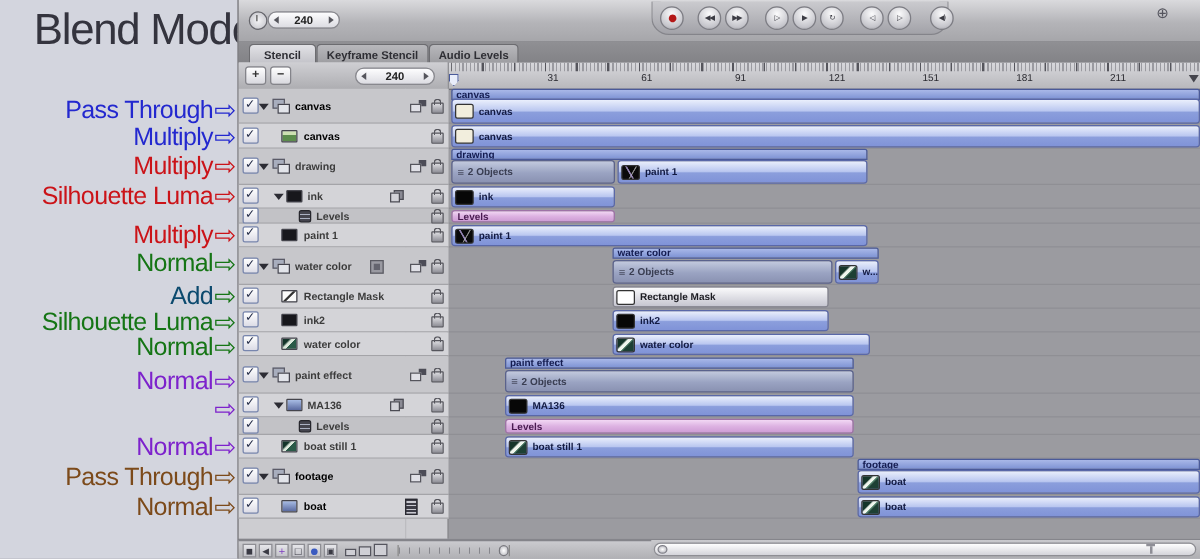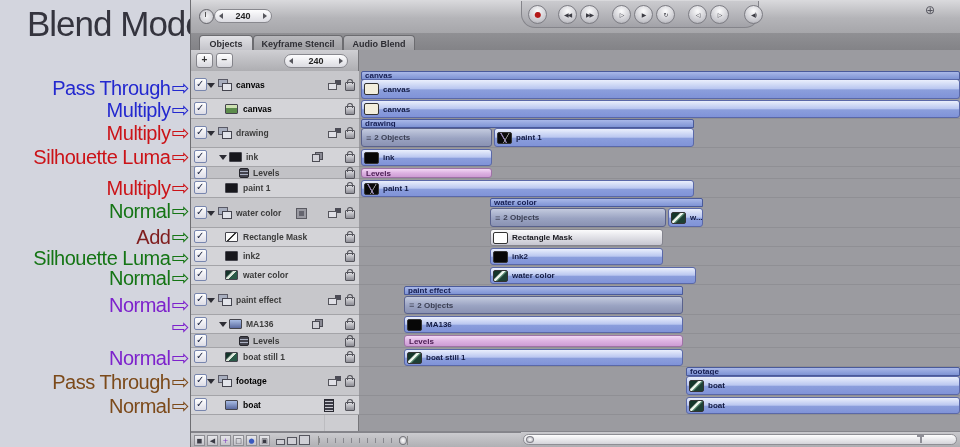--- a/index.html
+++ b/index.html
@@ -124,21 +124,21 @@
     </div>
   <div class="anno-label" style="top:177px">
       <span class="txt" style="color: rgb(203, 19, 24);">Multiply</span>
       <span class="arr" style="color: rgb(203, 19, 24);">⇨</span>
     </div>
   <div class="anno-label" style="top:200px">
       <span class="txt" style="color: rgb(21, 117, 21);">Normal</span>
       <span class="arr" style="color: rgb(21, 117, 21);">⇨</span>
     </div>
   <div class="anno-label" style="top:226px">
-      <span class="txt" style="color: #7f1d1d;">Add</span>
+      <span class="txt" style="color: #0c4a6e;">Add</span>
       <span class="arr" style="color: rgb(21, 117, 21);">⇨</span>
     </div>
   <div class="anno-label" style="top:247px">
       <span class="txt" style="color: rgb(21, 117, 21);">Silhouette Luma</span>
       <span class="arr" style="color: rgb(21, 117, 21);">⇨</span>
     </div>
   <div class="anno-label" style="top:267px">
       <span class="txt" style="color: rgb(21, 117, 21);">Normal</span>
       <span class="arr" style="color: rgb(21, 117, 21);">⇨</span>
     </div>
@@ -180,23 +180,23 @@
       <div class="tbtn">▶</div>
       <div class="tbtn">↻</div>
       <div class="tbtn g3">◁</div>
       <div class="tbtn">▷</div>
       <div class="tbtn g4">◀)</div>
     </div>
     <div class="globe-ico">⊕</div>
   </div>
 
   <div class="tabstrip">
-    <div class="tab active" style="left:8px;width:52px">Objects</div>
+    <div class="tab active" style="left:8px;width:52px">Stencil</div>
     <div class="tab" style="left:62px;width:88px">Keyframe Stencil</div>
-    <div class="tab" style="left:152px;width:70px">Audio Blend</div>
+    <div class="tab" style="left:152px;width:70px">Audio Levels</div>
   </div>
 
   <div class="lpanel">
     <div class="phead">
       <div class="pbtn" style="left:5px">+</div>
       <div class="pbtn" style="left:25px">−</div>
       <div class="stepper">
         <span class="tri-l"></span>
         <span class="val">240</span>
         <span class="tri-r"></span>
@@ -312,20 +312,33 @@
     <div class="lrow lay" style="top:346px;height:19px">
       <span class="cb"></span>
       <span class="ico iico f-blue" style="left:34px"></span>
       <span class="lname bold" style="left:52px">boat</span>
       <span class="film"></span>
         <span class="lock"></span>
     </div>
   </div>
 
   <div class="tracks">
+    <div class="ruler">
+      <div class="ticks"></div>
+      <span class="rlab" style="left:4px">1</span>
+      <span class="rlab" style="left:79px">31</span>
+      <span class="rlab" style="left:154px">61</span>
+      <span class="rlab" style="left:229px">91</span>
+      <span class="rlab" style="left:304px">121</span>
+      <span class="rlab" style="left:379px">151</span>
+      <span class="rlab" style="left:454px">181</span>
+      <span class="rlab" style="left:529px">211</span>
+      <span class="inpoint"></span>
+      <span class="outmark"></span>
+    </div>
 
     <div class="trow" style="top:21px;height:28px">
       <div class="strip" style="top:0;left:2px;right:0">canvas</div>
       <div class="bar" style="top:8px;height:20px;left:2px;right:0">
           <span class="th cream"></span>
           <span>canvas</span>
         </div>
     </div>
     <div class="trow" style="top:49px;height:20px">
       <div class="bar" style="top:1px;height:18px;left:2px;right:0">

